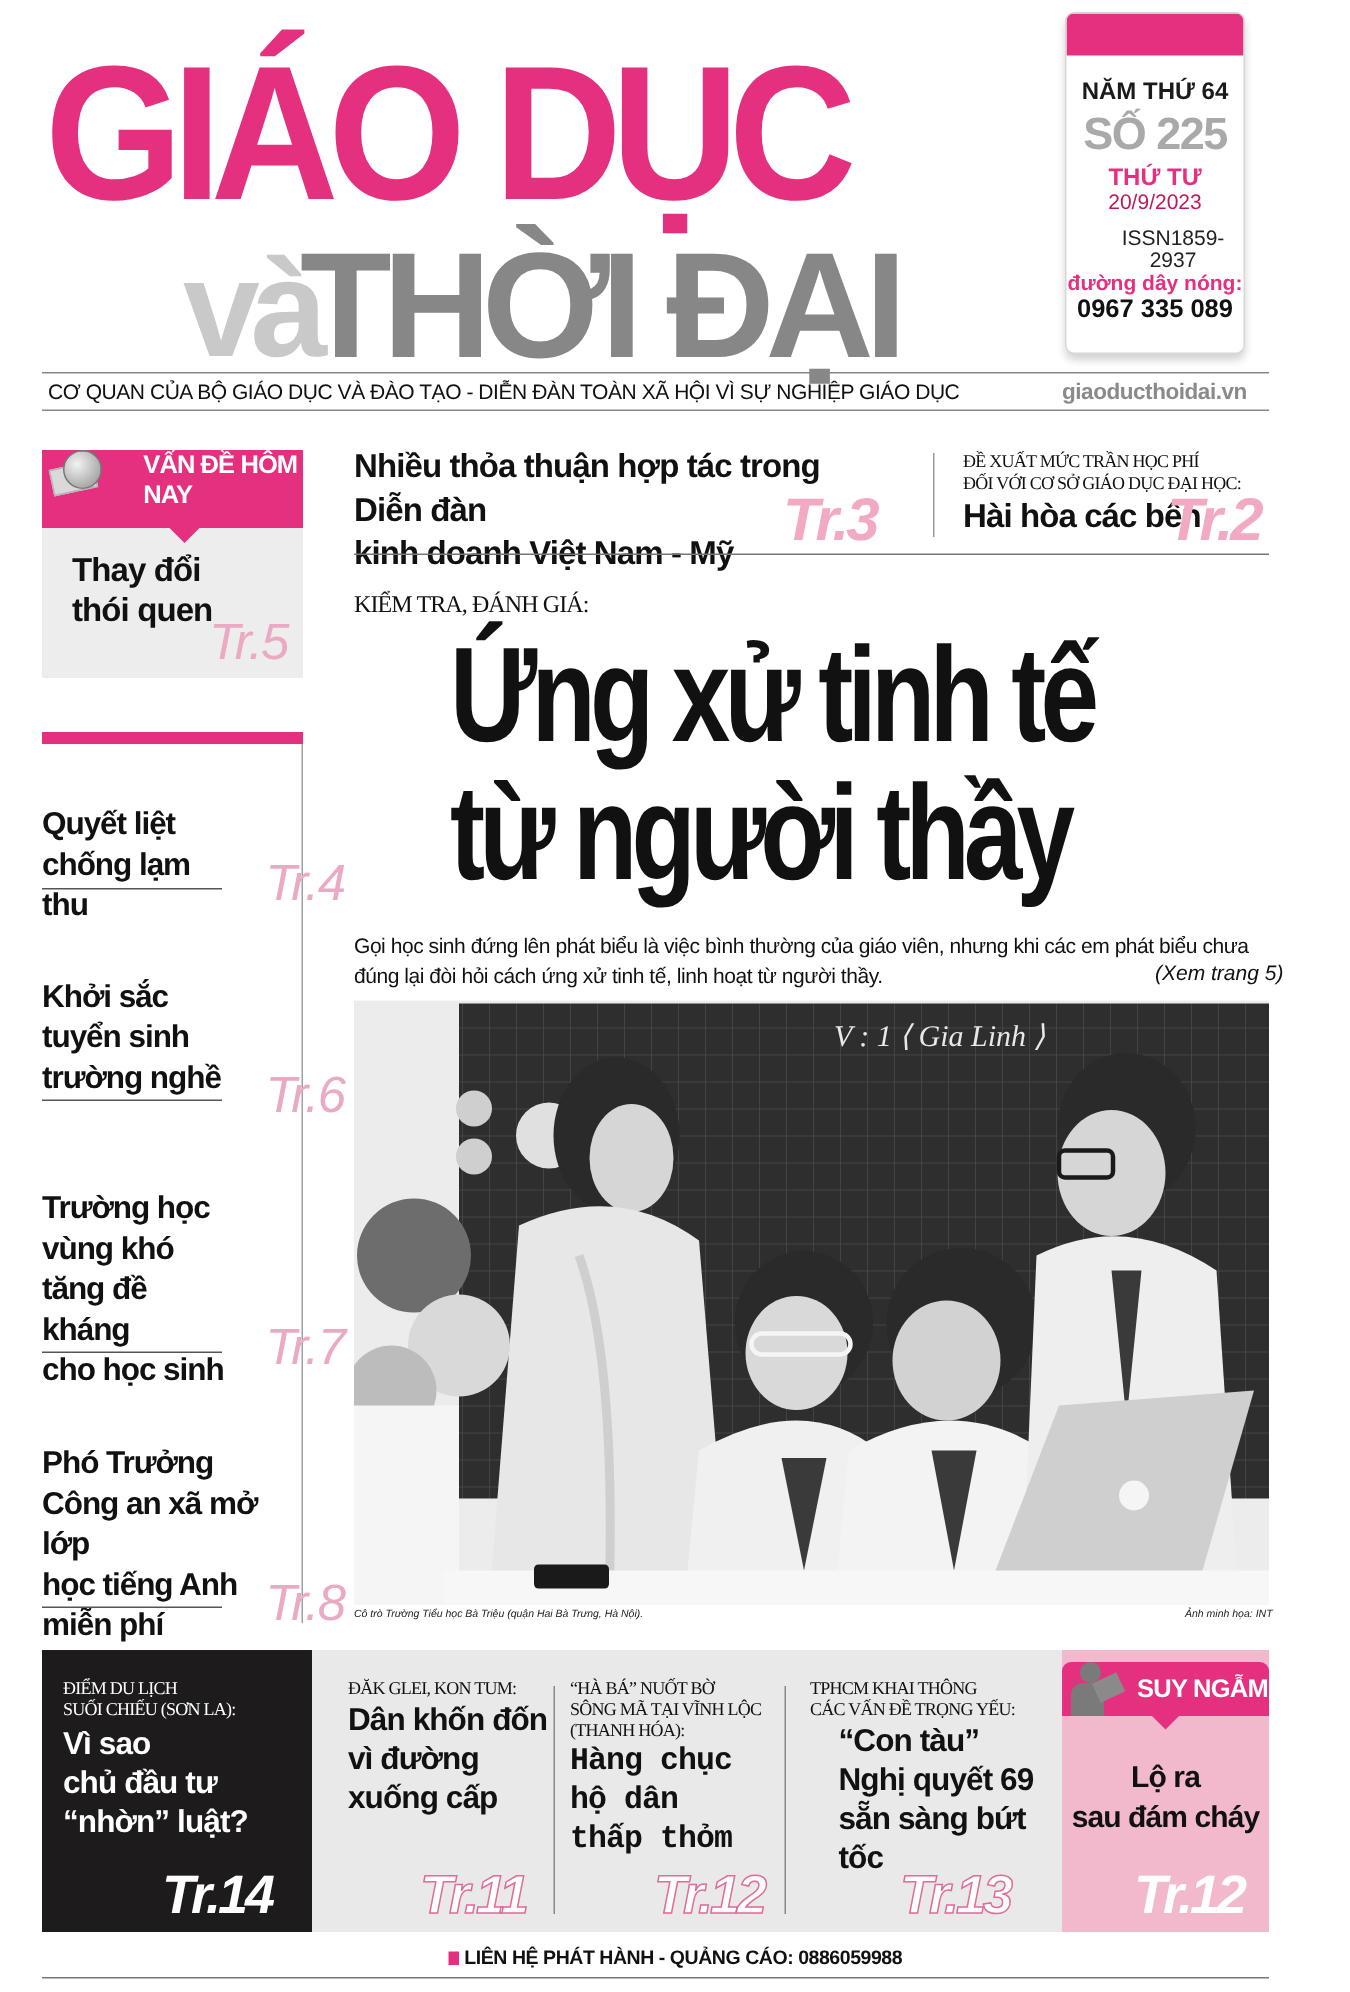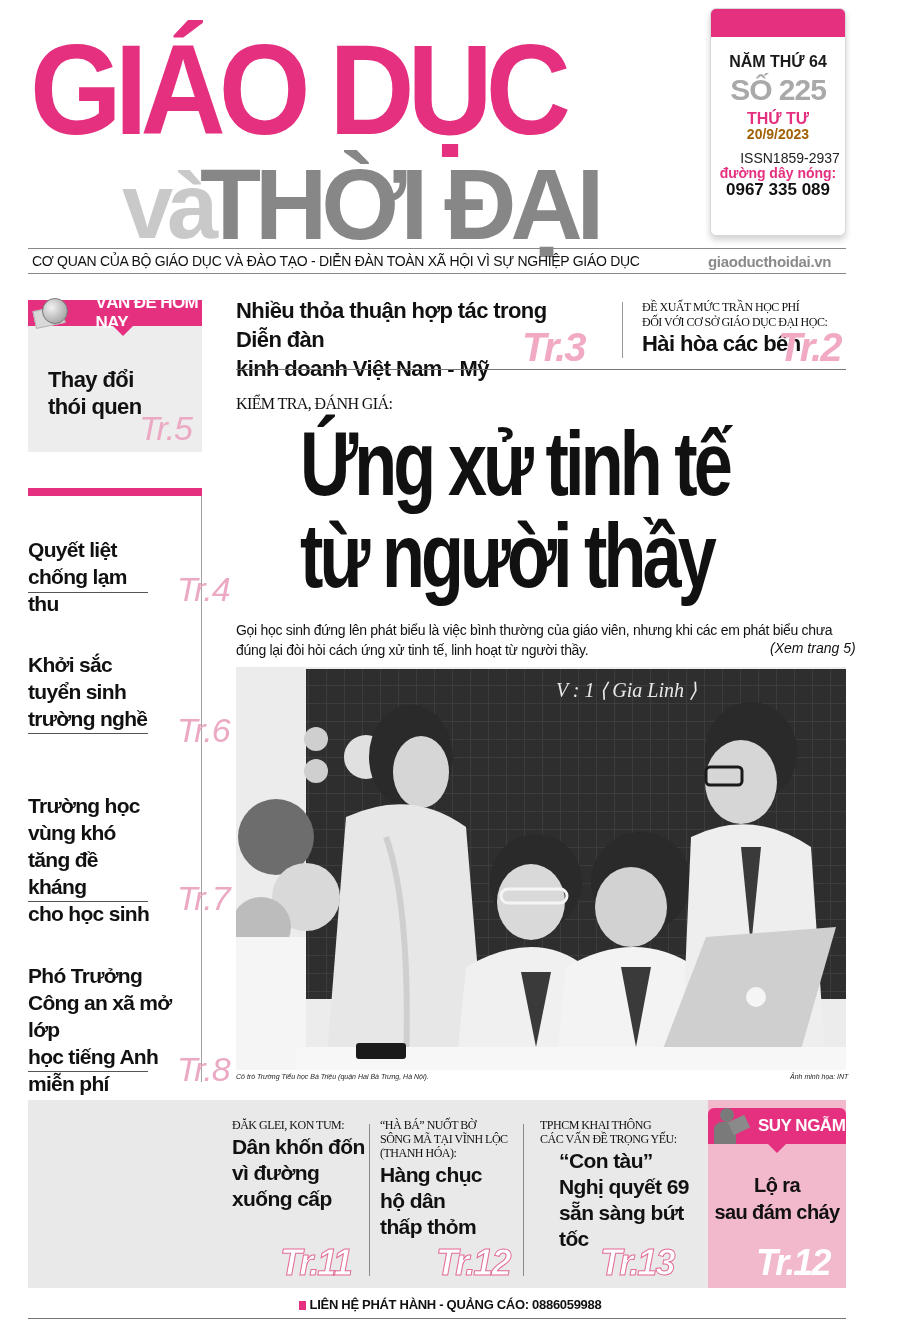--- a/index.html
+++ b/index.html
@@ -7,38 +7,38 @@
   body { position: relative; font-family: "Liberation Sans", "DejaVu Sans", sans-serif; color: #111; }
   .cond { font-family: "Liberation Sans Narrow", "Liberation Sans", sans-serif; font-stretch: condensed; }
   .serif { font-family: "Liberation Serif", "DejaVu Serif", serif; }
   .abs { position: absolute; }
 
   
   .logo-top { left: 30px; top: 26px; font-size: 118px; font-weight: 900; color: #e5307f; letter-spacing: -7px; line-height: 1; transform: scaleY(1.08); transform-origin: top left; }
   .logo-va { left: 122px; top: 160px; font-size: 92px; font-weight: 700; color: #c9c9c9; letter-spacing: -6px; line-height: 1; }
   .logo-bottom { left: 200px; top: 154px; font-size: 100px; font-weight: 700; color: #878787; letter-spacing: -6px; line-height: 1; }
 
-  .issue-box { left: 710px; top: 8px; width: 136px; height: 228px; background: #ffffff; border: 1px solid #d8d8d8; border-radius: 6px; overflow: hidden; box-shadow: 0 4px 6px rgba(0,0,0,0.18); }
+  .issue-box { left: 710px; top: 8px; width: 120px; height: 228px; background: #ffffff; border: 1px solid #d8d8d8; border-radius: 6px; overflow: hidden; box-shadow: 0 4px 6px rgba(0,0,0,0.18); }
   .issue-band { height: 28px; background: #e5307f; }
   .issue-line { text-align: center; line-height: 1.1; }
   .iss-year { font-size: 16px; font-weight: 700; margin-top: 16px; color: #1a1a1a; }
   .iss-no { font-size: 30px; font-weight: 700; color: #a9a9a9; margin-top: 2px; letter-spacing: -1px; }
   .iss-day { font-size: 16px; font-weight: 700; color: #e5307f; margin-top: 4px; }
-  .iss-date { font-size: 14px; font-weight: 700; color: #a16207; }
+  .iss-date { font-size: 14px; font-weight: 400; color: #be185d; }
   .iss-issn { font-size: 14px; color: #222; margin-top: 8px; padding-left: 24px; }
   .iss-hot { font-size: 14px; font-weight: 700; color: #e5307f; }
   .iss-phone { font-size: 17px; font-weight: 700; color: #111; }
 
   .rule { height: 1px; background: #888; }
   .tagline { left: 32px; top: 253px; font-size: 14px; color: #111; letter-spacing: -0.3px; }
   .website { left: 708px; top: 253px; font-size: 15px; color: #8a8a8a; font-weight: 700; letter-spacing: -0.3px; }
 
   
   .vande { left: 28px; top: 300px; width: 174px; height: 152px; background: #ededed; }
-  .vande-head { height: 26px; background: #e5307f; position: relative; display: flex; align-items: center; padding-left: 6px; gap: 30px; }
+  .vande-head { height: 52px; background: #e5307f; position: relative; display: flex; padding-left: 6px; gap: 30px; }
   .vande-head::after { content: ""; position: absolute; left: 85px; bottom: -10px; width: 0; height: 0; border-left: 10px solid transparent; border-right: 10px solid transparent; border-top: 10px solid #e5307f; }
   .globe { width: 36px; height: 30px; position: relative; margin-right: 4px; }
   .globe-paper { position: absolute; left: 0; top: 10px; width: 30px; height: 18px; background: #d9d9d9; transform: rotate(-12deg); border: 1px solid #b5b5b5; }
   .globe-ball { position: absolute; left: 8px; top: 0; width: 26px; height: 26px; border-radius: 50%; background: radial-gradient(circle at 35% 35%, #f2f2f2, #8f8f8f); border: 1px solid #777; }
   .vande-title { color: #fff; font-weight: 700; font-size: 17px; letter-spacing: -0.6px; }
   .vande-text { left: 20px; top: 66px; font-size: 22px; font-weight: 700; line-height: 27px; letter-spacing: -0.6px; }
   .tr-light { color: #eba9c3; font-style: italic; font-weight: 400; letter-spacing: -1px; margin-left: 25px; }
   .vande-tr { right: 10px; bottom: 4px; font-size: 34px; }
 
   .left-bar { left: 28px; top: 488px; width: 174px; height: 8px; background: #e5307f; }
@@ -233,41 +233,53 @@
     <circle cx="520" cy="330" r="10" fill="#f5f5f5"></circle>
 
     <rect x="60" y="380" width="550" height="23" fill="#f7f7f7"></rect>
     <rect x="120" y="376" width="50" height="16" rx="3" fill="#1a1a1a"></rect>
   </svg>
 </div>
 <div class="abs caption">Cô trò Trường Tiểu học Bà Triệu (quận Hai Bà Trưng, Hà Nội).</div>
 <div class="abs credit">Ảnh minh họa: INT</div>
 
 <div class="abs strip">
+  <div class="cell cell-dark">
+    <div class="cell-kicker serif">
+      <div>ĐIỂM DU LỊCH</div>
+      <div>SUỐI CHIẾU (SƠN LA):</div>
+    </div>
+    <div class="cell-head cond" style="top:50px;">
+      <div>Vì sao</div>
+      <div>chủ đầu tư</div>
+      <div>“nhờn” luật?</div>
+    </div>
+    <div class="cell-tr-white" style="left:80px; top:142px;">Tr.14</div>
+  </div>
 
   <div class="cell" style="left:190px; width:150px;">
     <div class="cell-kicker serif">
       <div>ĐĂK GLEI, KON TUM:</div>
     </div>
     <div class="cell-head cond" style="top:34px;">
       <div>Dân khốn đốn</div>
       <div>vì đường</div>
       <div>xuống cấp</div>
     </div>
     <div class="cell-tr-out" style="left:62px; top:142px;">Tr.11</div>
   </div>
   <div class="cell-sep" style="left:341px;"></div>
 
   <div class="cell" style="left:338px; width:160px;">
     <div class="cell-kicker serif">
       <div>“HÀ BÁ” NUỐT BỜ</div>
       <div>SÔNG MÃ TẠI VĨNH LỘC</div>
       <div>(THANH HÓA):</div>
     </div>
-    <div class="cell-head cond" style="top:62px;">
+    <div class="cell-head cond" style="top:62px;font-family:Liberation Mono, monospace;">
       <div>Hàng chục</div>
       <div>hộ dân</div>
       <div>thấp thỏm</div>
     </div>
     <div class="cell-tr-out" style="left:70px; top:142px;">Tr.12</div>
   </div>
   <div class="cell-sep" style="left:495px;"></div>
 
   <div class="cell" style="left:498px; width:180px;">
     <div class="cell-kicker serif">

